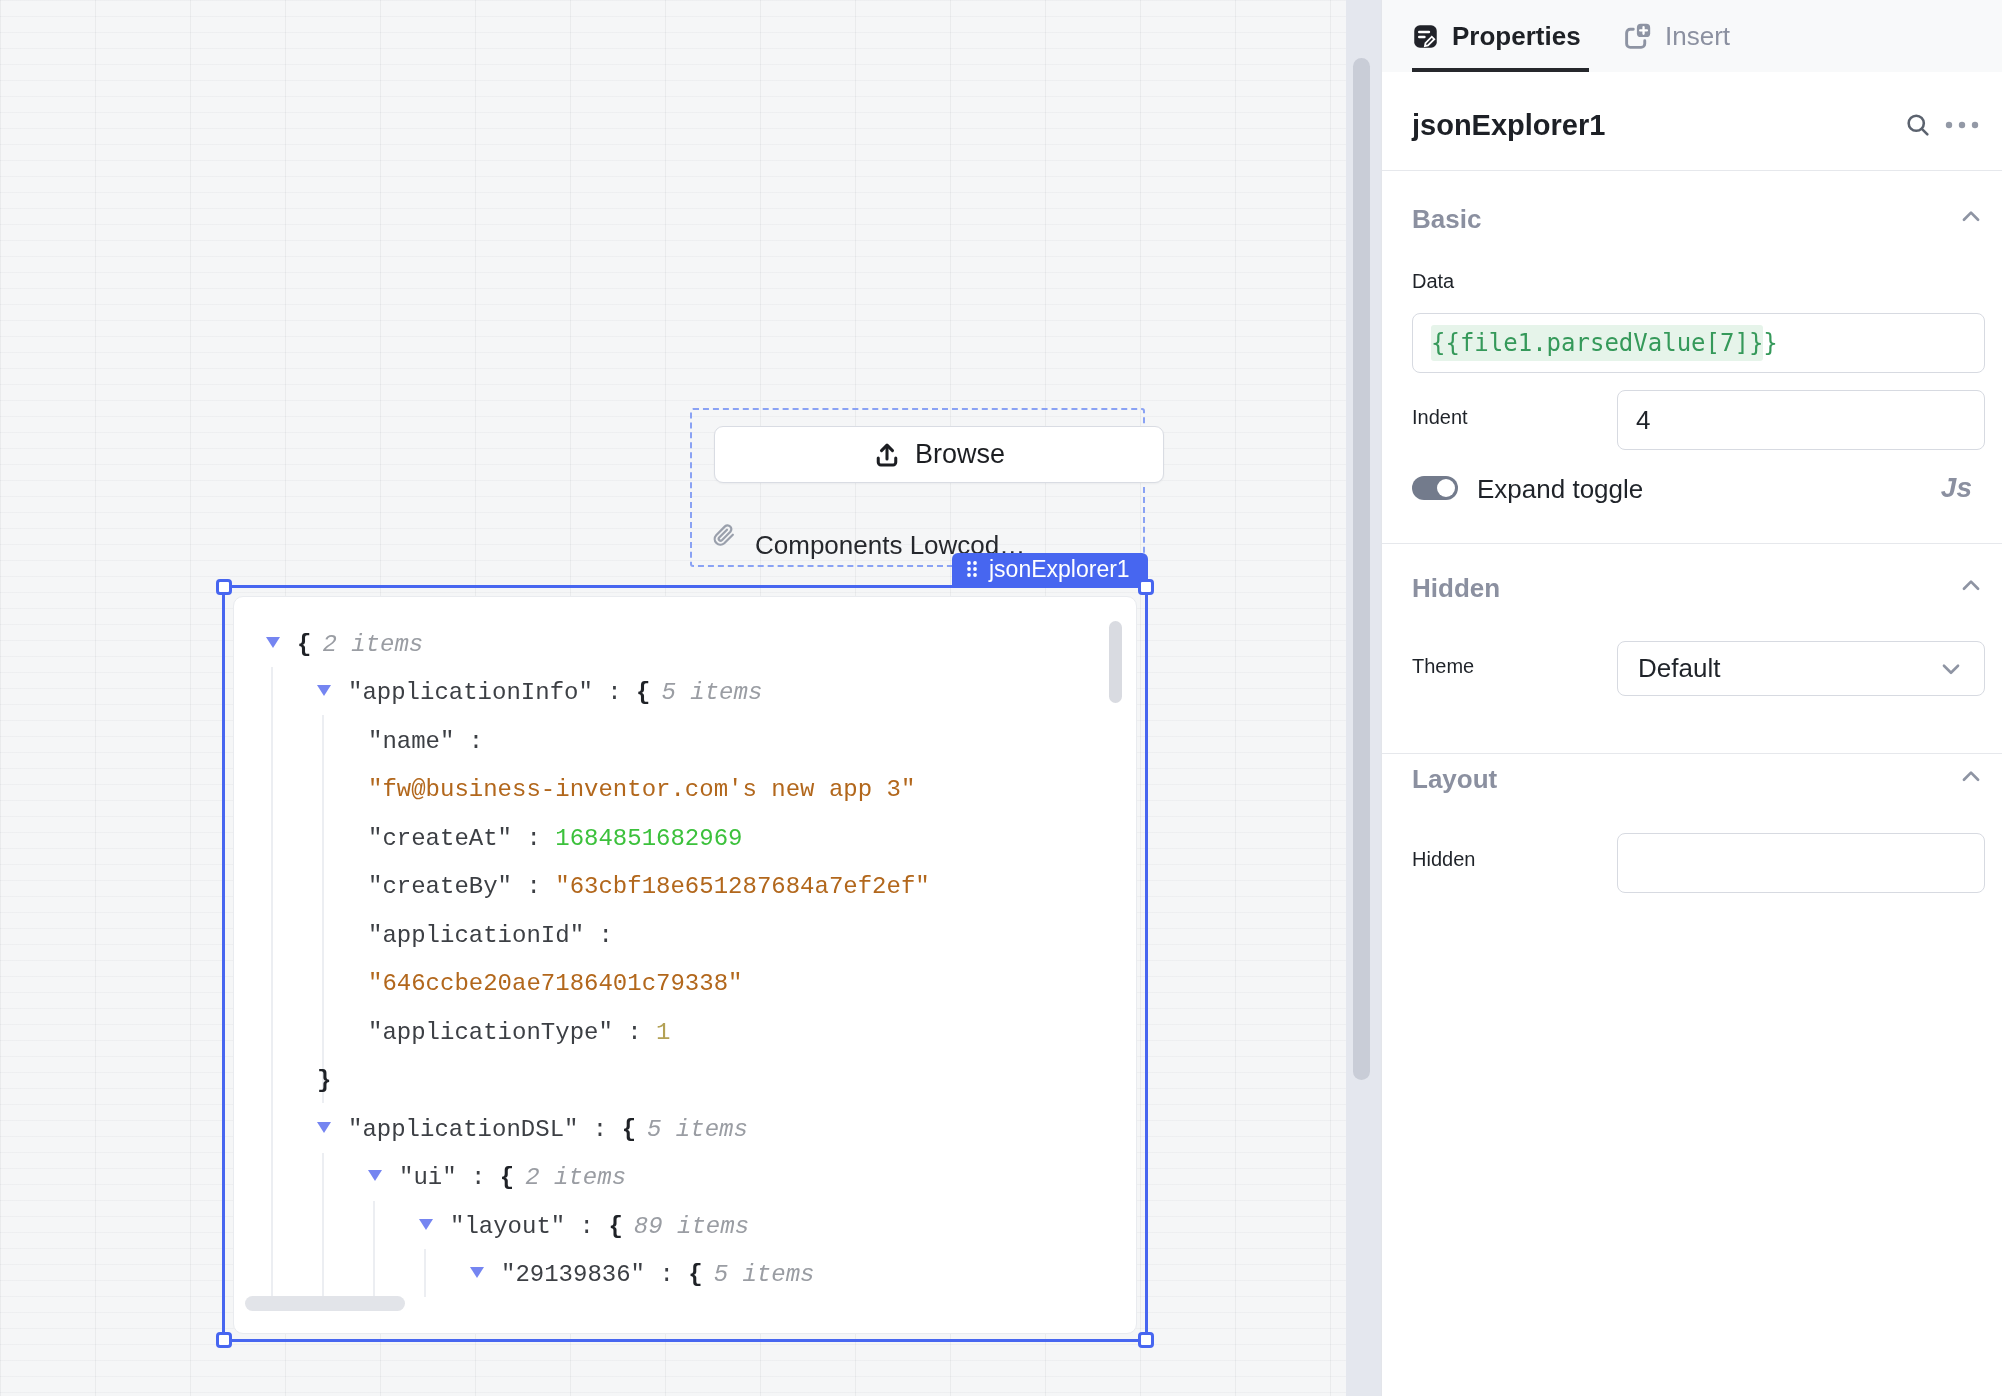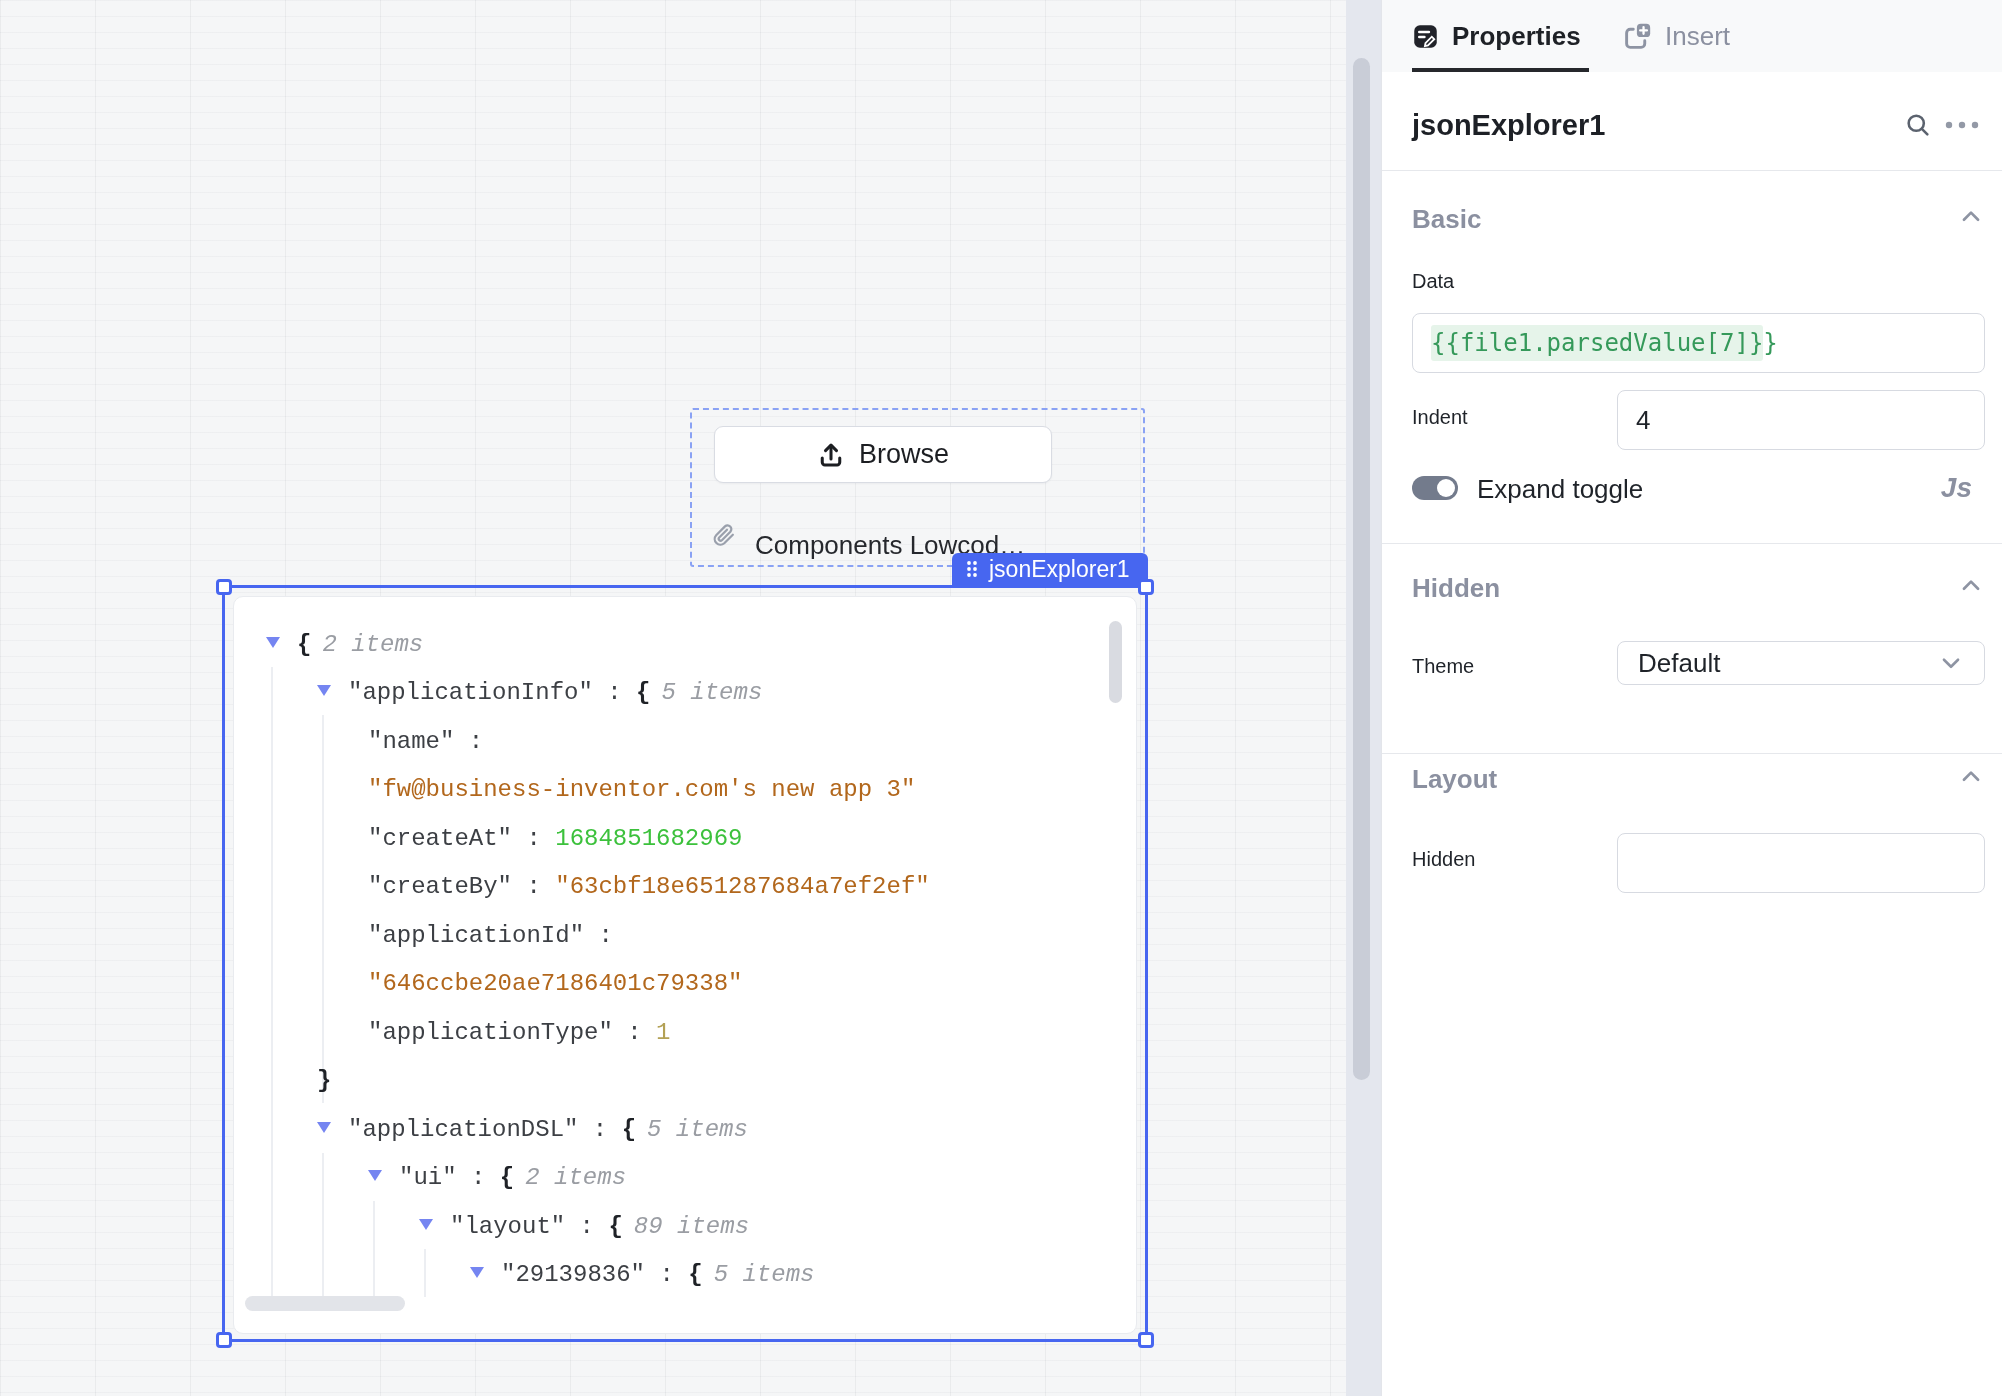--- a/index.html
+++ b/index.html
@@ -19,21 +19,21 @@
   }
   .canvas-gutter{position:absolute;left:1346px;top:0;width:35px;height:1396px;background:#e4e7ee;}
   .canvas-scroll-pill{position:absolute;left:7px;top:58px;width:17px;height:1022px;border-radius:9px;background:#c9cdd7;}
 
   
   .upload-select{
     position:absolute;left:690px;top:408px;width:455px;height:159px;
     border:2px dashed #8aa2f4;border-radius:3px;box-sizing:border-box;
   }
   .browse-btn{
-    position:absolute;left:22px;top:16px;width:338px;height:57px;background:#fff;
+    position:absolute;left:22px;top:16px;width:450px;height:57px;background:#fff;
     border:1.5px solid #d9dce3;border-radius:9px;box-sizing:border-box;
     display:flex;align-items:center;justify-content:center;gap:14px;
     box-shadow:0 1px 2px rgba(30,35,60,.05);cursor:pointer;
   }
   .browse-btn span{font-size:27px;color:#1c1e22;}
   .file-item{position:absolute;left:18px;top:100px;display:flex;align-items:center;gap:18px;}
   .file-item .fname{font-size:26px;color:#26282d;margin-top:20px;}
 
   
   .sel-tag{
@@ -258,21 +258,21 @@
   <div class="divider" style="top:543px;"></div>
 
   <div class="section-head" style="top:573px;">
     <span class="sh-label">Hidden</span>
     <svg width="26" height="26" viewBox="0 0 24 24">
       <path d="M5.5 14.5 12 8l6.5 6.5" fill="none" stroke="#8e94a3" stroke-width="2.5" stroke-linecap="round" stroke-linejoin="round"></path>
     </svg>
   </div>
 
   <div class="field-label" style="top:655px;">Theme</div>
-  <div class="sel-box" style="top:641px;height:44px;">
+  <div class="sel-box" style="top:641px;height:55px;">
     <span class="sel-val">Default</span>
     <svg width="26" height="26" viewBox="0 0 24 24">
       <path d="M5.5 9 12 15.5 18.5 9" fill="none" stroke="#8e94a3" stroke-width="2.4" stroke-linecap="round" stroke-linejoin="round"></path>
     </svg>
   </div>
 
   <div class="divider" style="top:753px;"></div>
 
   <div class="section-head" style="top:764px;">
     <span class="sh-label">Layout</span>

